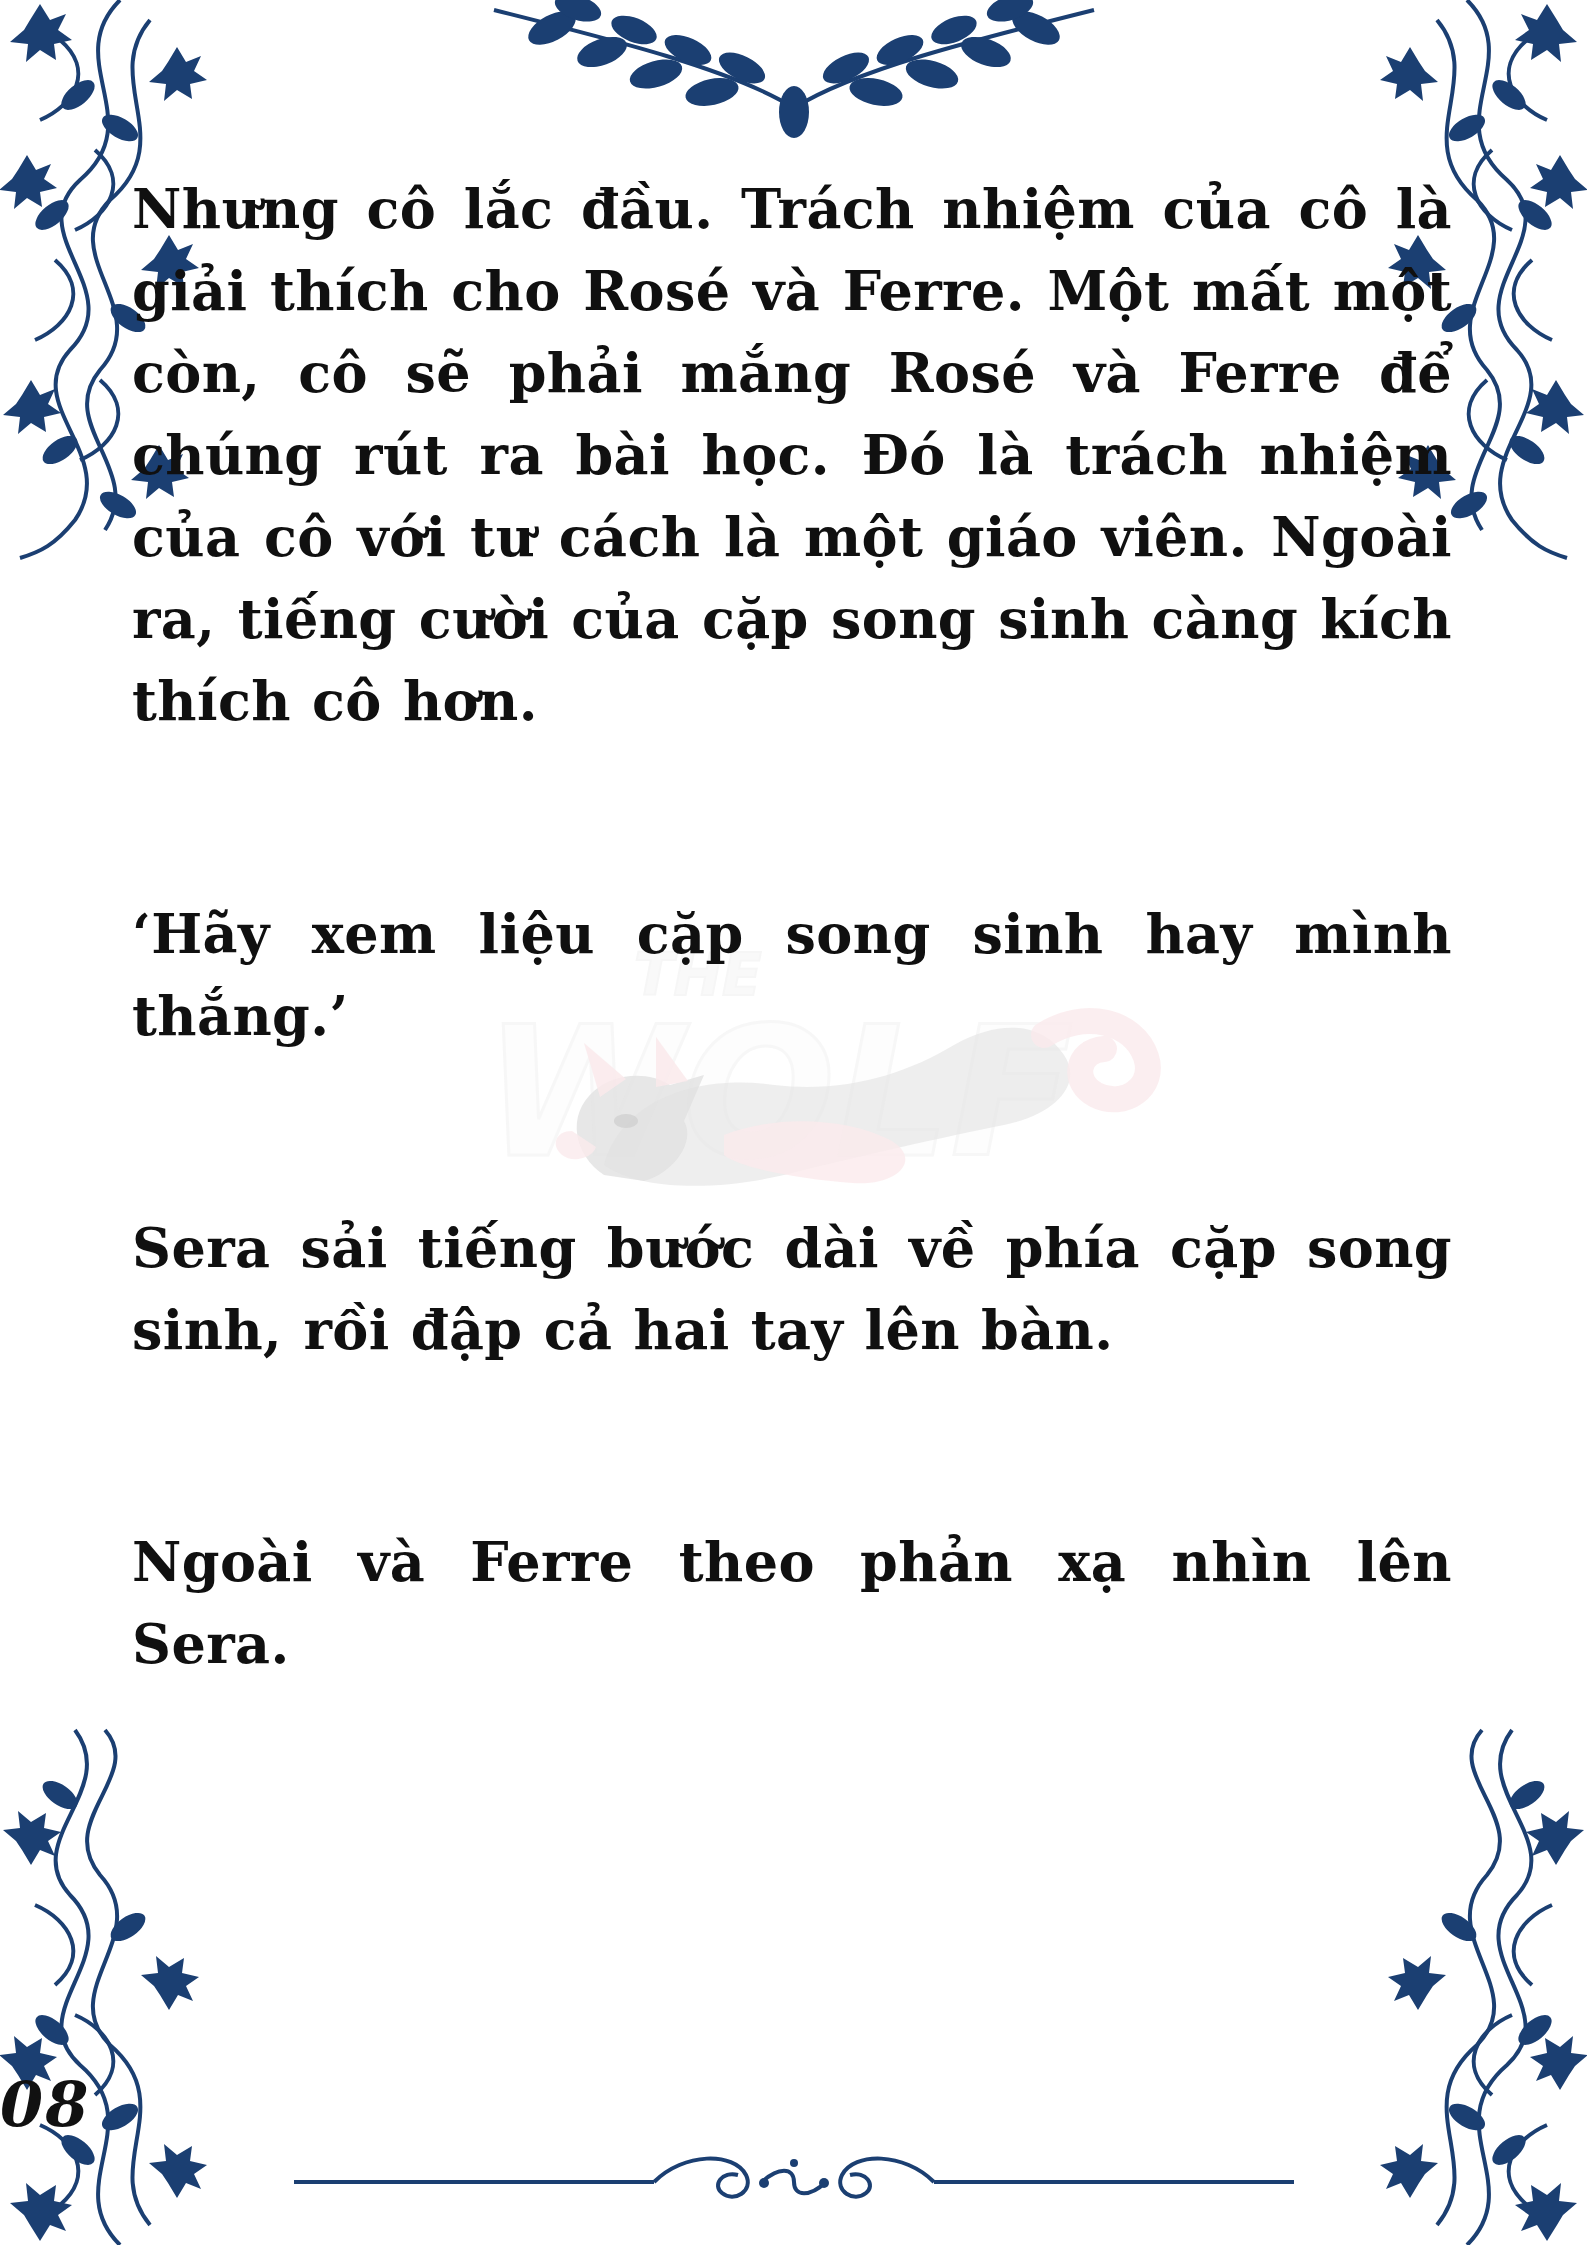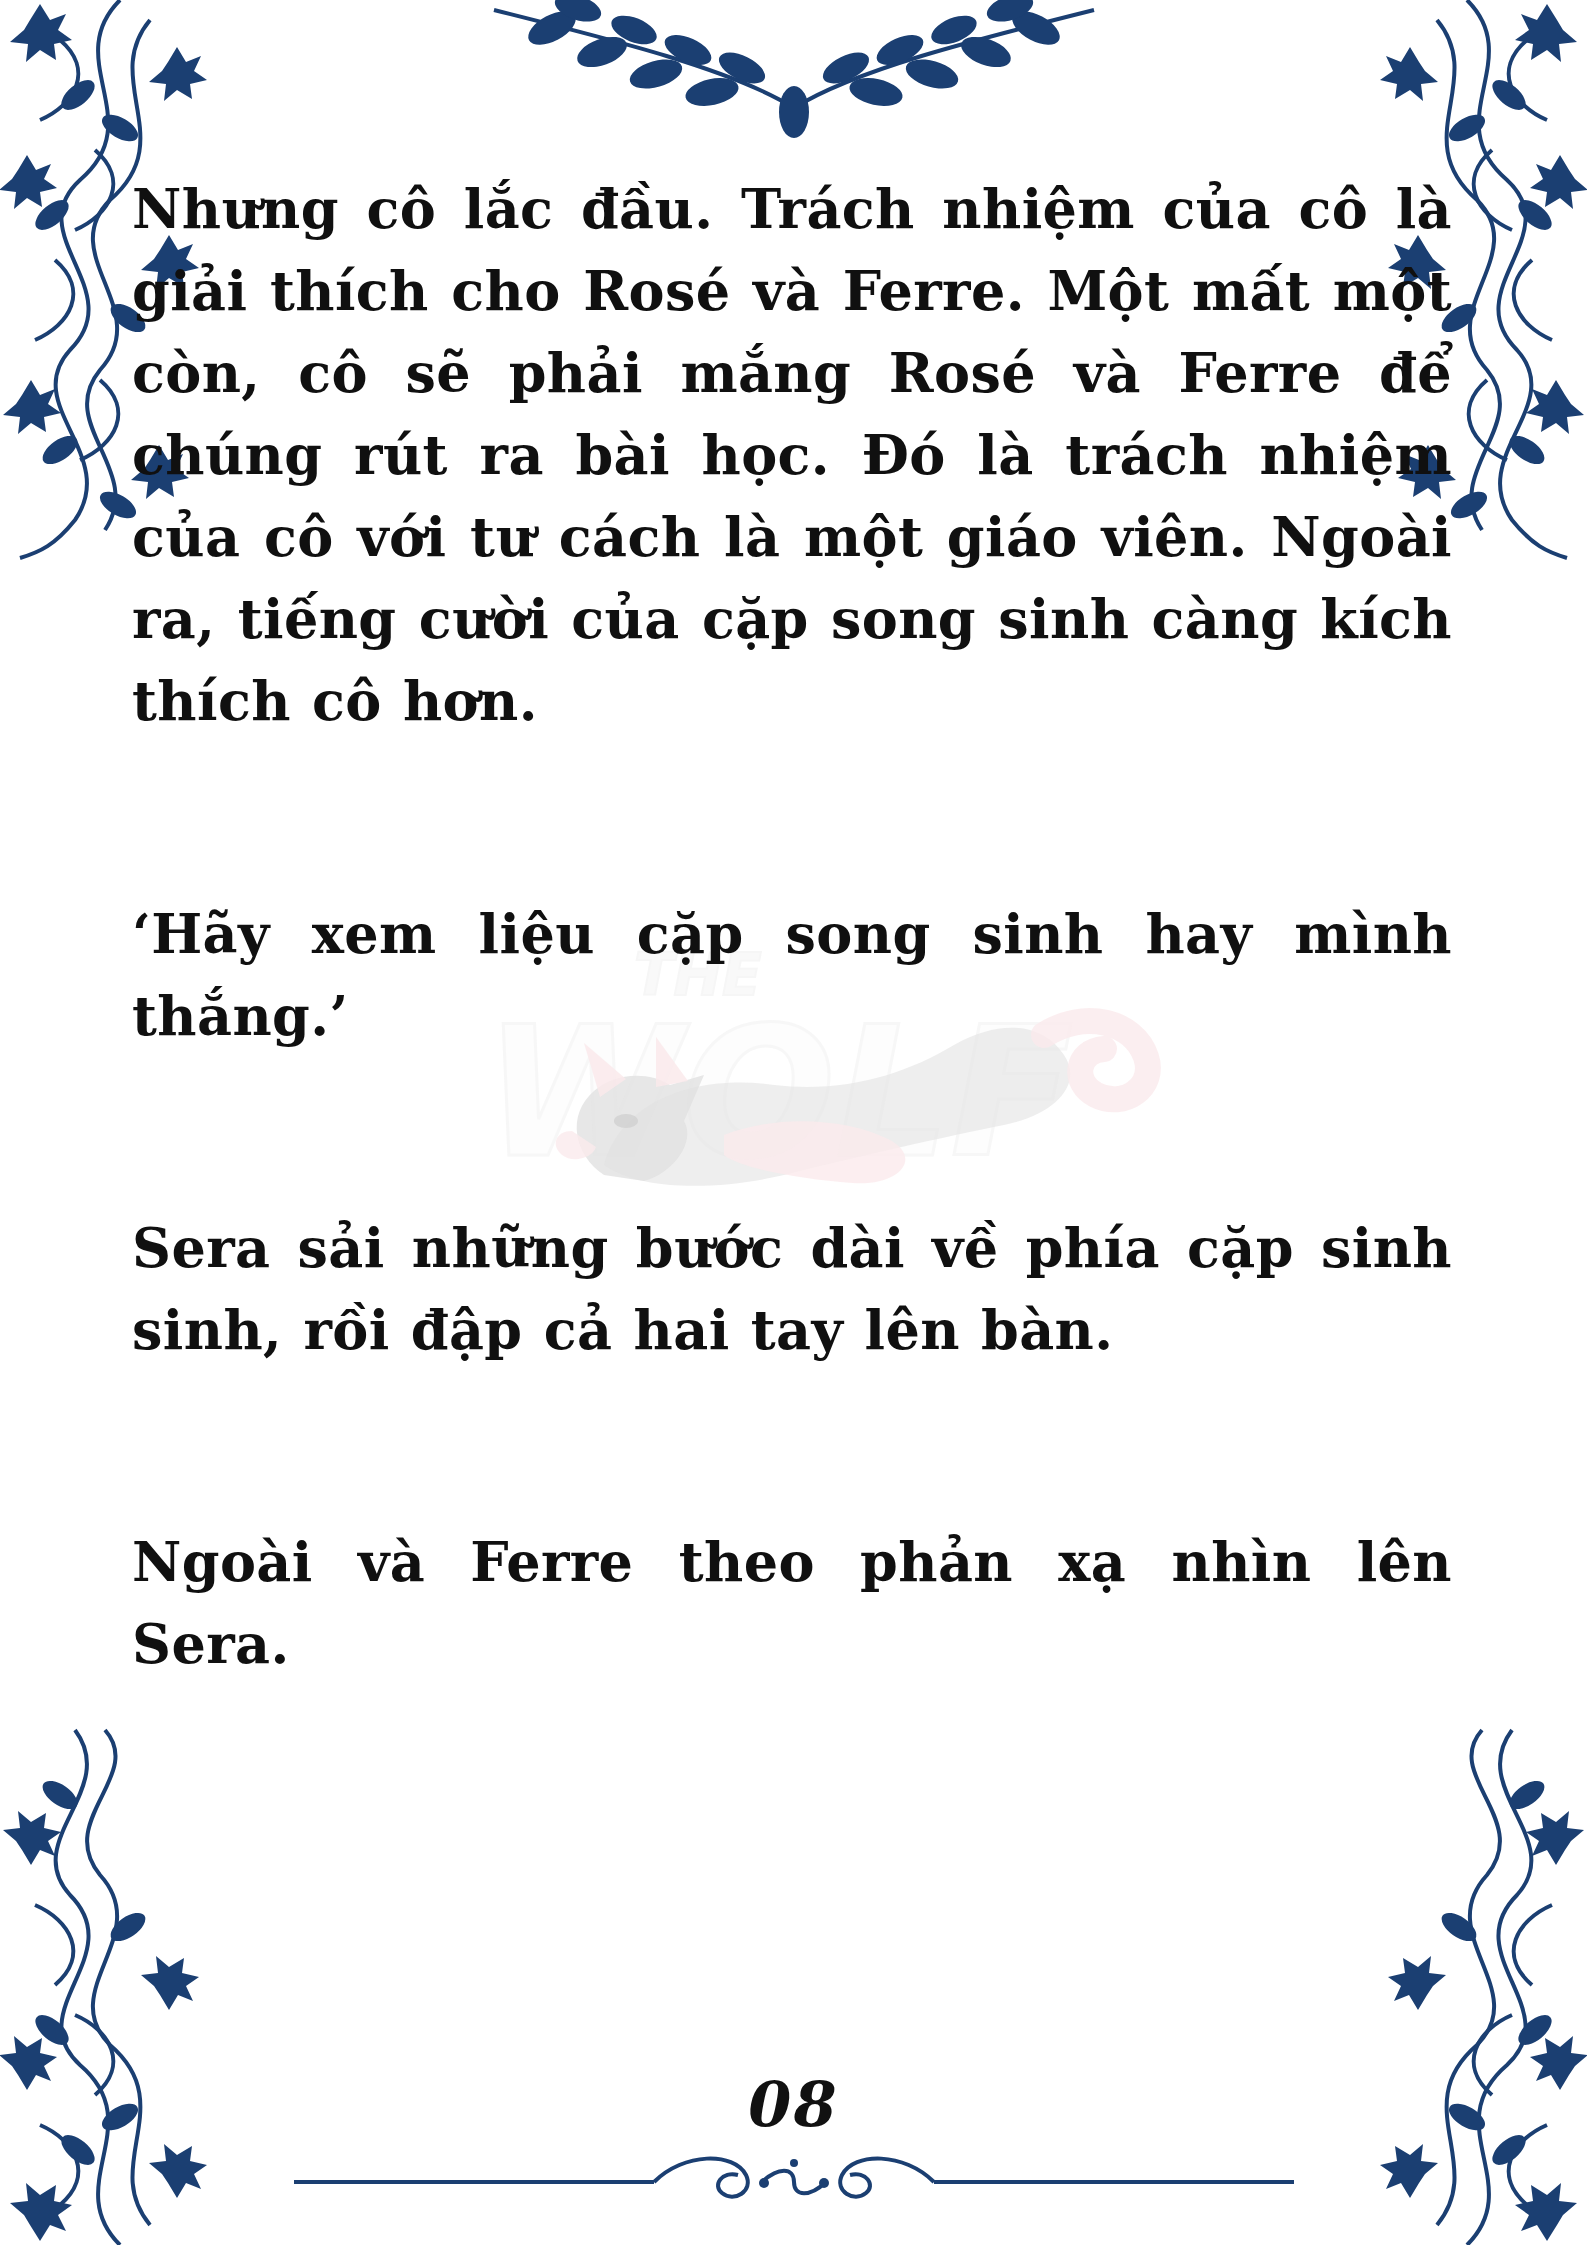--- a/index.html
+++ b/index.html
@@ -64,21 +64,21 @@
     font-weight: bold;
   }
   .para.gap-xl { margin-bottom: 150px; }
 
   
   .page-number {
     position: absolute;
     left: 0;
     right: 0;
     bottom: 104px;
-    text-align: center;
+    text-align: left;
     font-family: "DejaVu Serif", serif;
     font-weight: bold;
     font-style: italic;
     font-size: 62px;
     color: #111111;
     letter-spacing: 2px;
   }
 </style>
 </head>
 <body>
@@ -247,18 +247,18 @@
 
       <path d="M740 110 C780 84, 830 96, 842 132 C852 162, 820 184, 792 170 C768 158, 772 126, 800 124" fill="none" stroke="#f0b9c0" stroke-width="26" stroke-linecap="round" opacity="0.8"></path>
 
       <path d="M420 210 C470 190, 540 192, 584 214 C620 232, 596 262, 548 258 C496 254, 438 244, 420 230 Z" fill="#f3bcc2" opacity="0.8"></path>
     </g>
   </svg>
 
   <div class="content">
     <p class="para gap-xl">Nhưng cô lắc đầu. Trách nhiệm của cô là giải thích cho Rosé và Ferre. Một mất một còn, cô sẽ phải mắng Rosé và Ferre để chúng rút ra bài học. Đó là trách nhiệm của cô với tư cách là một giáo viên. Ngoài ra, tiếng cười của cặp song sinh càng kích thích cô hơn.</p>
     <p class="para gap-xl">‘Hãy xem liệu cặp song sinh hay mình thắng.’</p>
-    <p class="para gap-xl">Sera sải những bước dài về phía cặp sinh sinh, rồi đập cả hai tay lên bàn.</p>
+    <p class="para gap-xl">Sera sải tiếng bước dài về phía cặp song sinh, rồi đập cả hai tay lên bàn.</p>
     <p class="para">Ngoài và Ferre theo phản xạ nhìn lên Sera.</p>
   </div>
 
   <div class="page-number">08</div>
 </div>
 
 </body></html>

